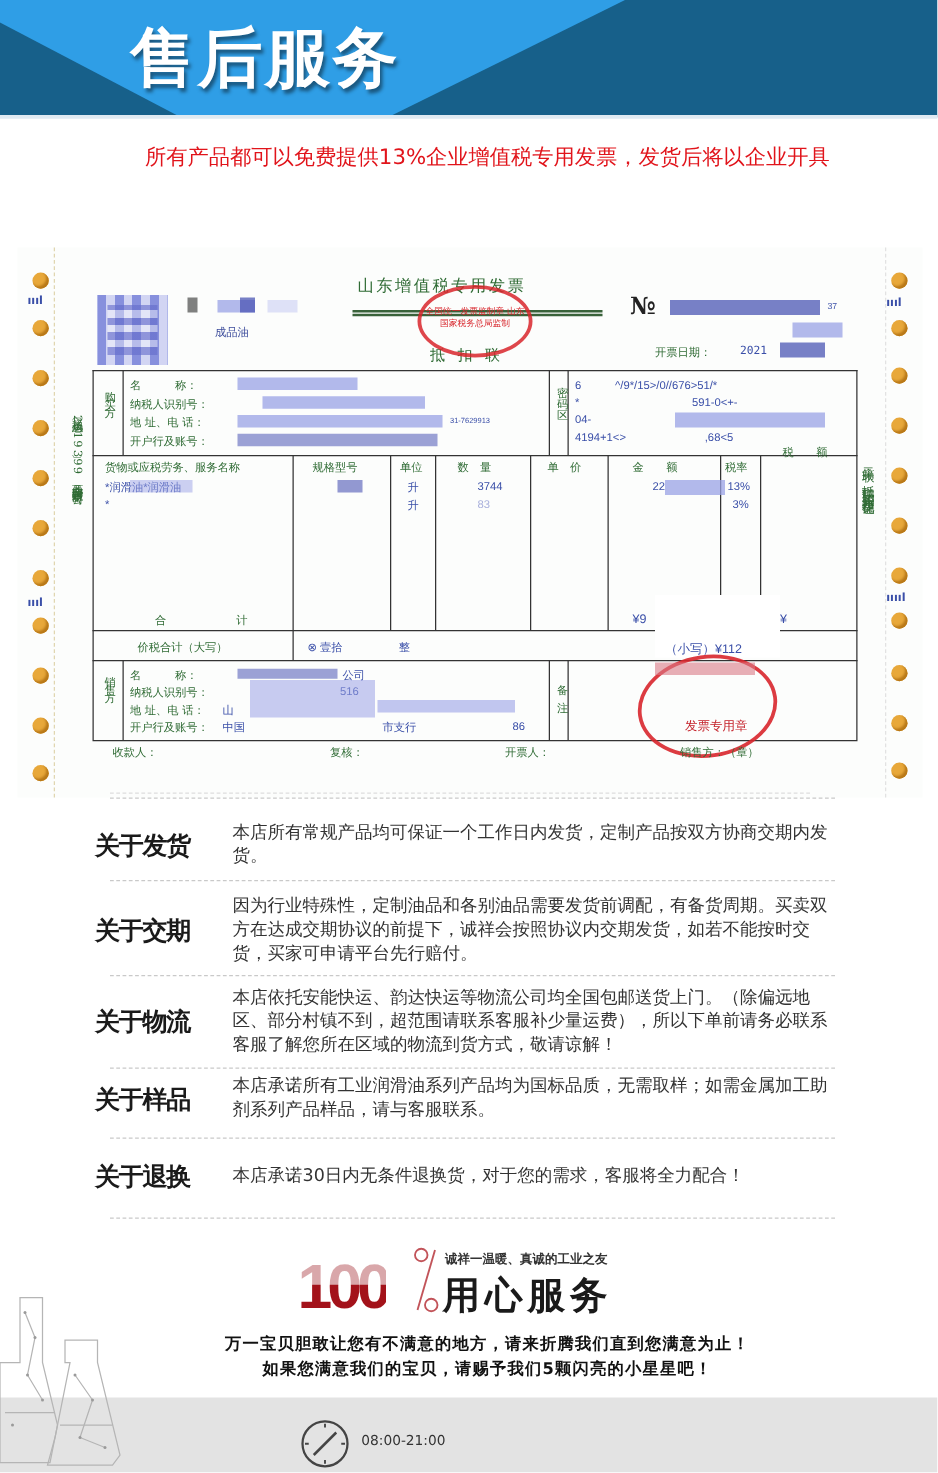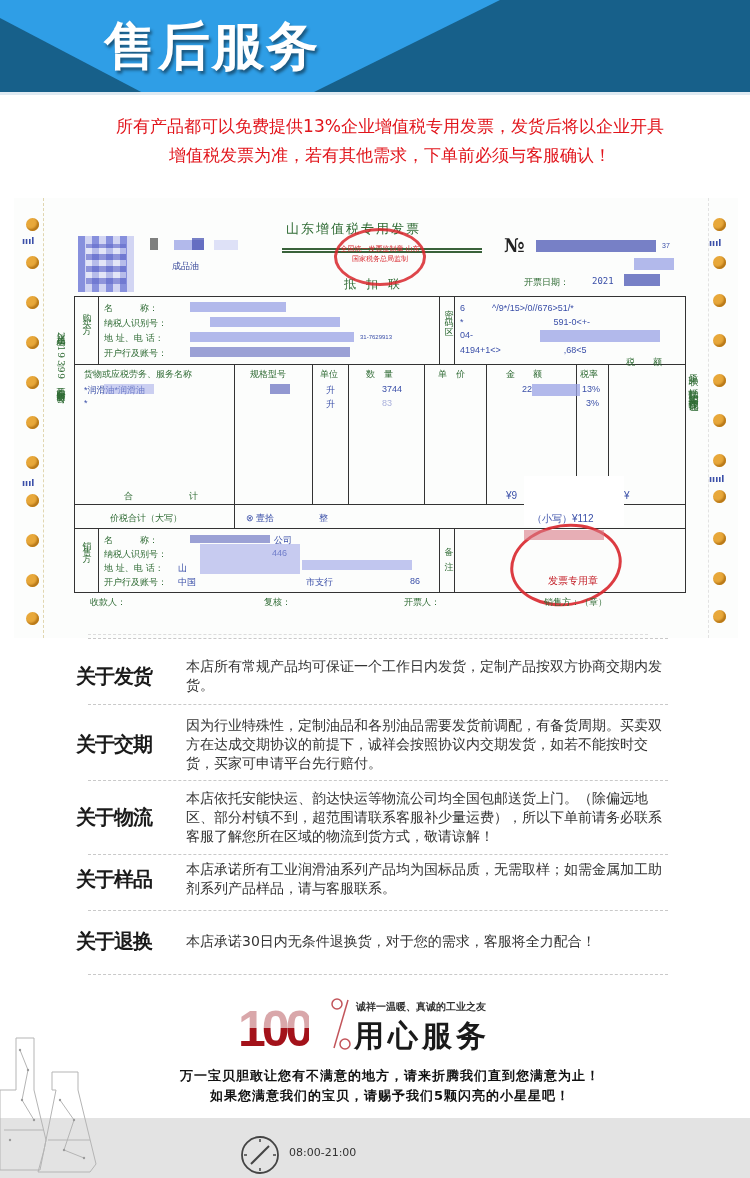--- a/index.html
+++ b/index.html
@@ -76,21 +76,20 @@
 <body>
 
 <div class="banner">
   <div class="light"></div>
   <div class="title">售后服务</div>
 </div>
 <div class="banner-bottom"></div>
 
 <div class="notice">
   <div>所有产品都可以免费提供13%企业增值税专用发票，发货后将以企业开具</div>
-  <div>增值税发票为准，若有其他需求，下单前必须与客服确认！</div>
 </div>
 
 <div class="invoice">
 
   <div class="perf left">
     <div class="hole" style="top:20px"></div>
     <div class="perf-code" style="top:38px">ıııl</div>
     <div class="hole" style="top:58px"></div>
     <div class="hole" style="top:98px"></div>
     <div class="hole" style="top:138px"></div>
@@ -212,21 +211,21 @@
   <div class="cell-val" style="left:232px;top:314px">⊗ 壹拾　　　　　整</div>
   <div class="cell-val" style="left:518px;top:314px;font-size:10px">（小写）¥112</div>
 
   <div class="cell-vert" style="left:66px;top:336px">销售方</div>
   <div class="cell-label" style="left:90px;top:336px">名　　　称：</div>
   <div class="cell-label" style="left:90px;top:350px">纳税人识别号：</div>
   <div class="cell-label" style="left:90px;top:364px">地 址、电 话：</div>
   <div class="cell-label" style="left:90px;top:378px">开户行及账号：</div>
   <div class="mosaic dark" style="left:176px;top:337px;width:80px;height:8px;opacity:0.55"></div>
   <div class="cell-val" style="left:260px;top:336px">公司</div>
-  <div class="cell-val" style="left:258px;top:350px">446</div>
+  <div class="cell-val" style="left:258px;top:350px">516</div>
   <div class="cell-val" style="left:164px;top:364px">山</div>
   <div class="cell-val" style="left:164px;top:378px">中国</div>
   <div class="cell-val" style="left:292px;top:378px">市支行</div>
   <div class="cell-val" style="left:396px;top:378px">86</div>
   <div class="mosaic" style="left:186px;top:346px;width:100px;height:30px;opacity:0.55"></div>
   <div class="mosaic" style="left:288px;top:362px;width:110px;height:10px;opacity:0.6"></div>
 
   <div class="cell-vert" style="left:428px;top:342px;letter-spacing:14px">备注</div>
   <div class="seal"></div>
   <div class="mosaic red" style="left:510px;top:332px;width:80px;height:10px;opacity:0.6"></div>

